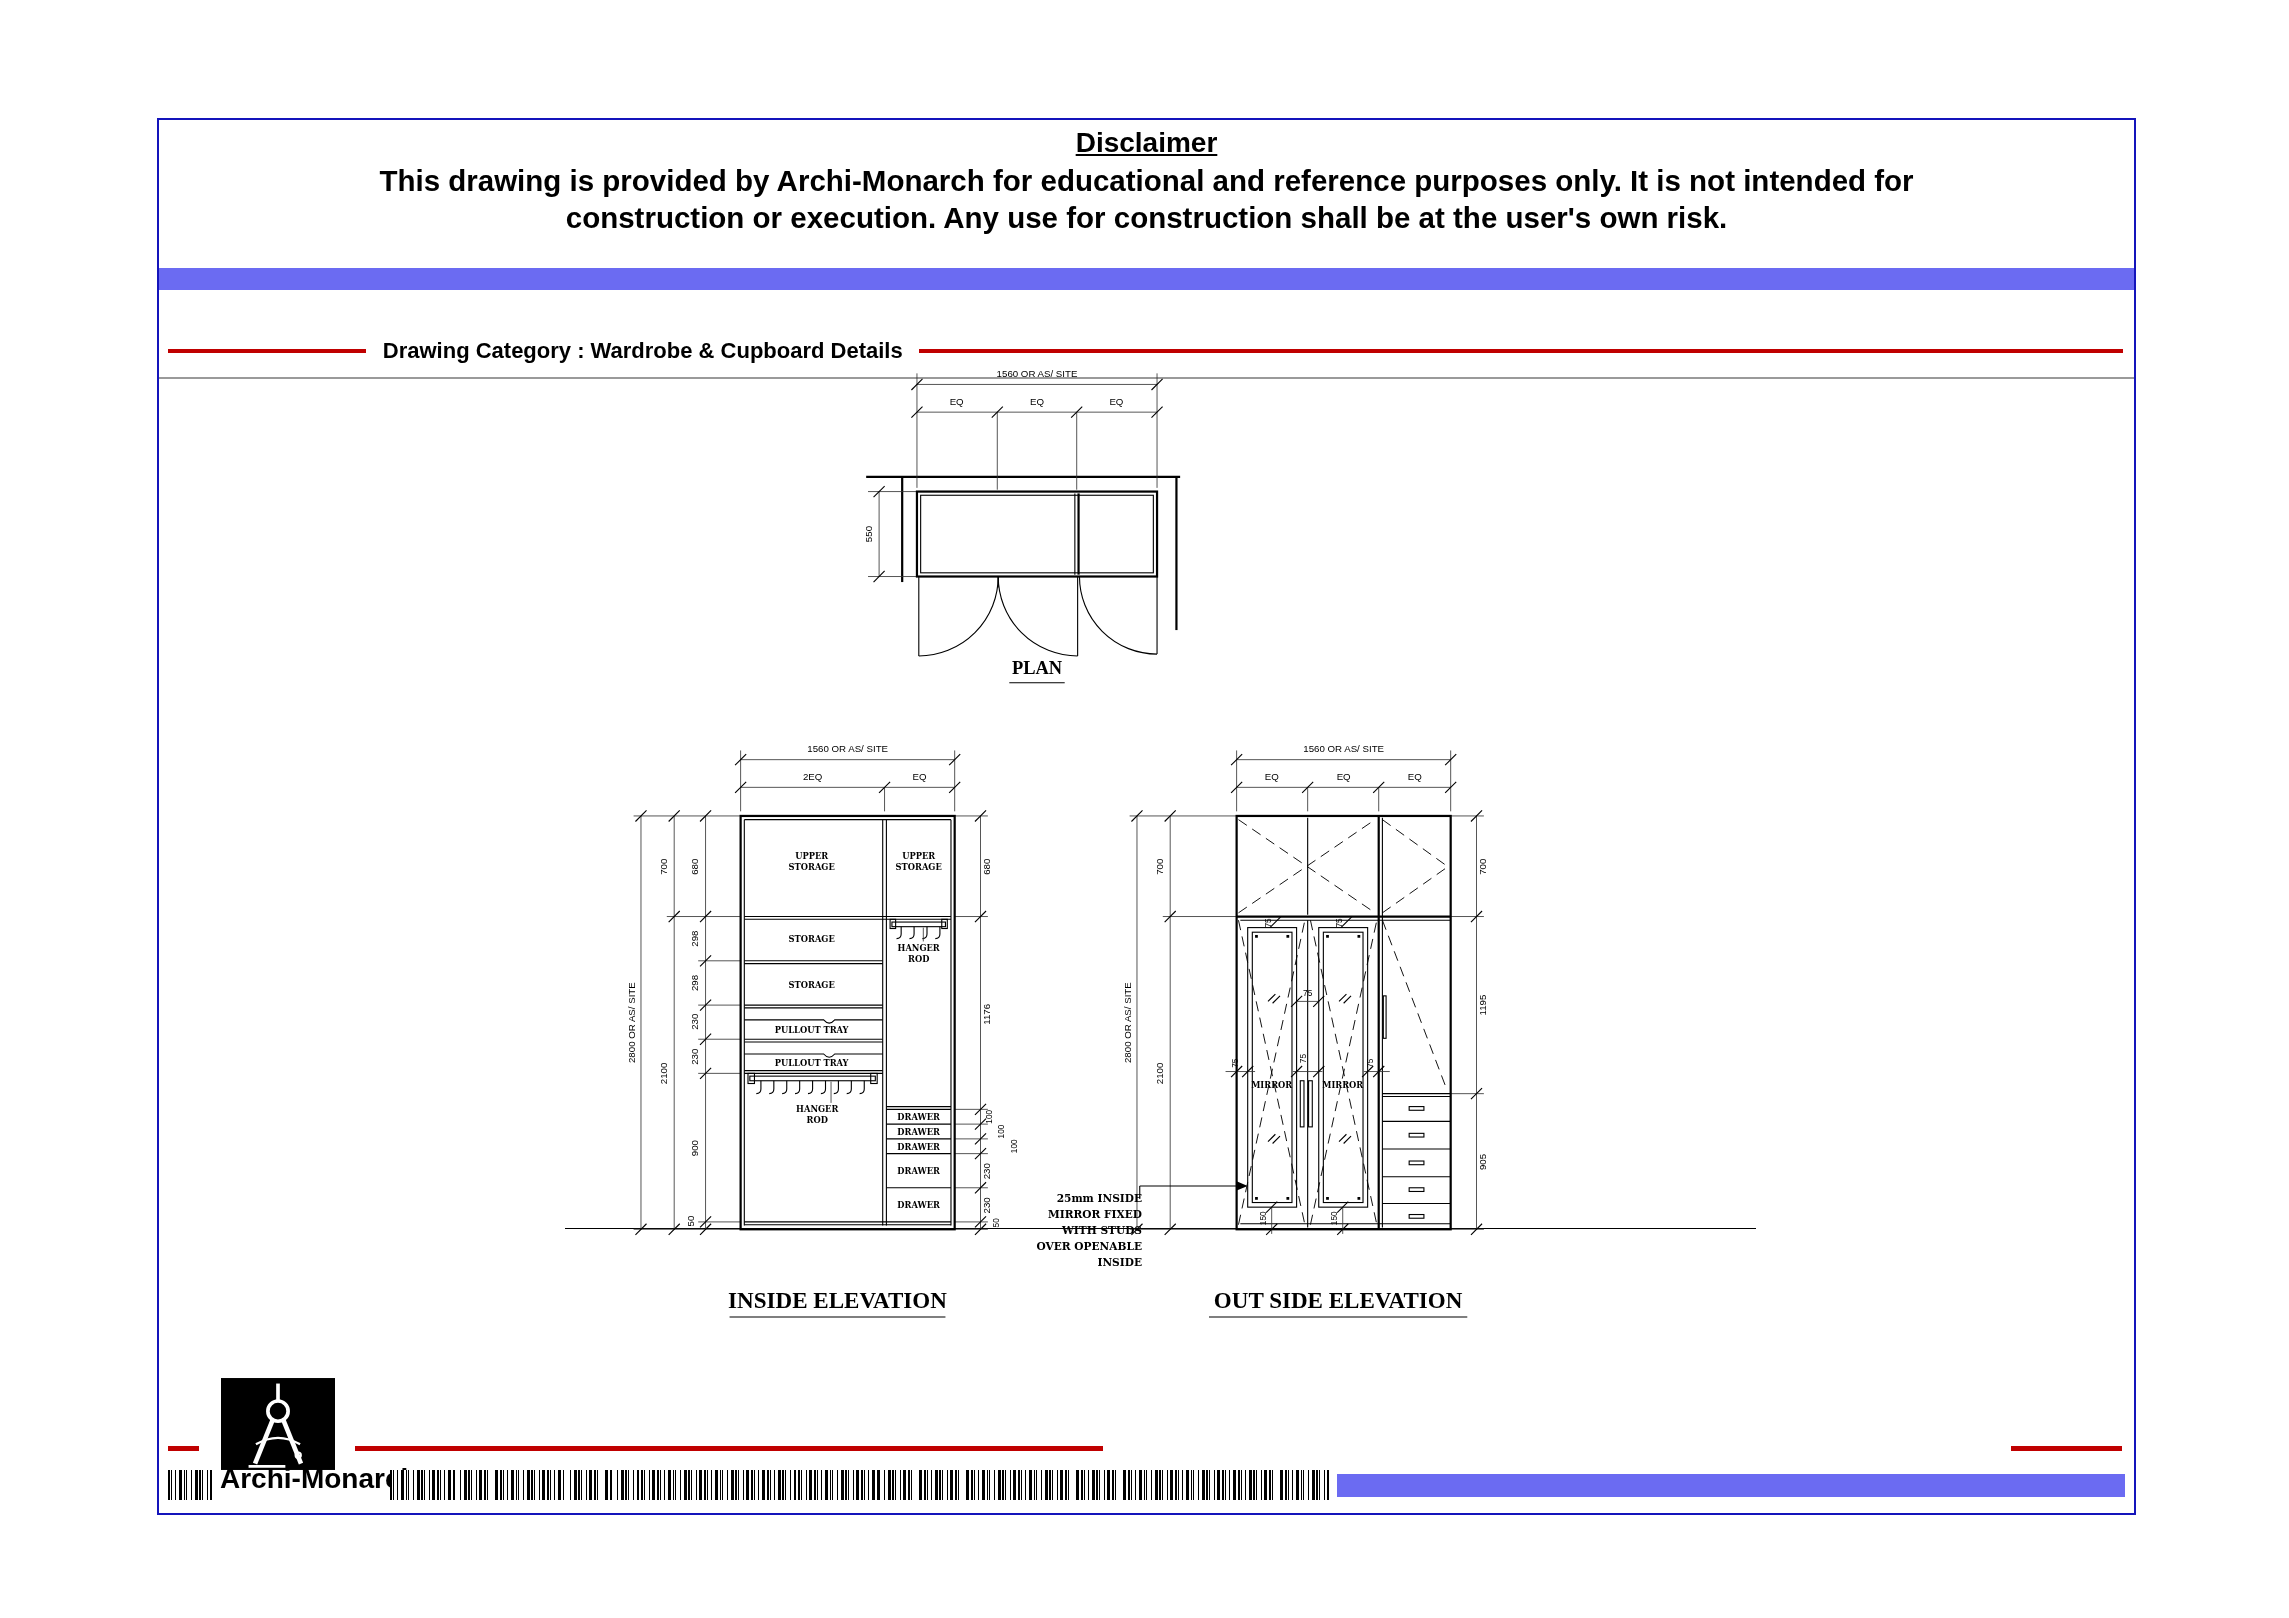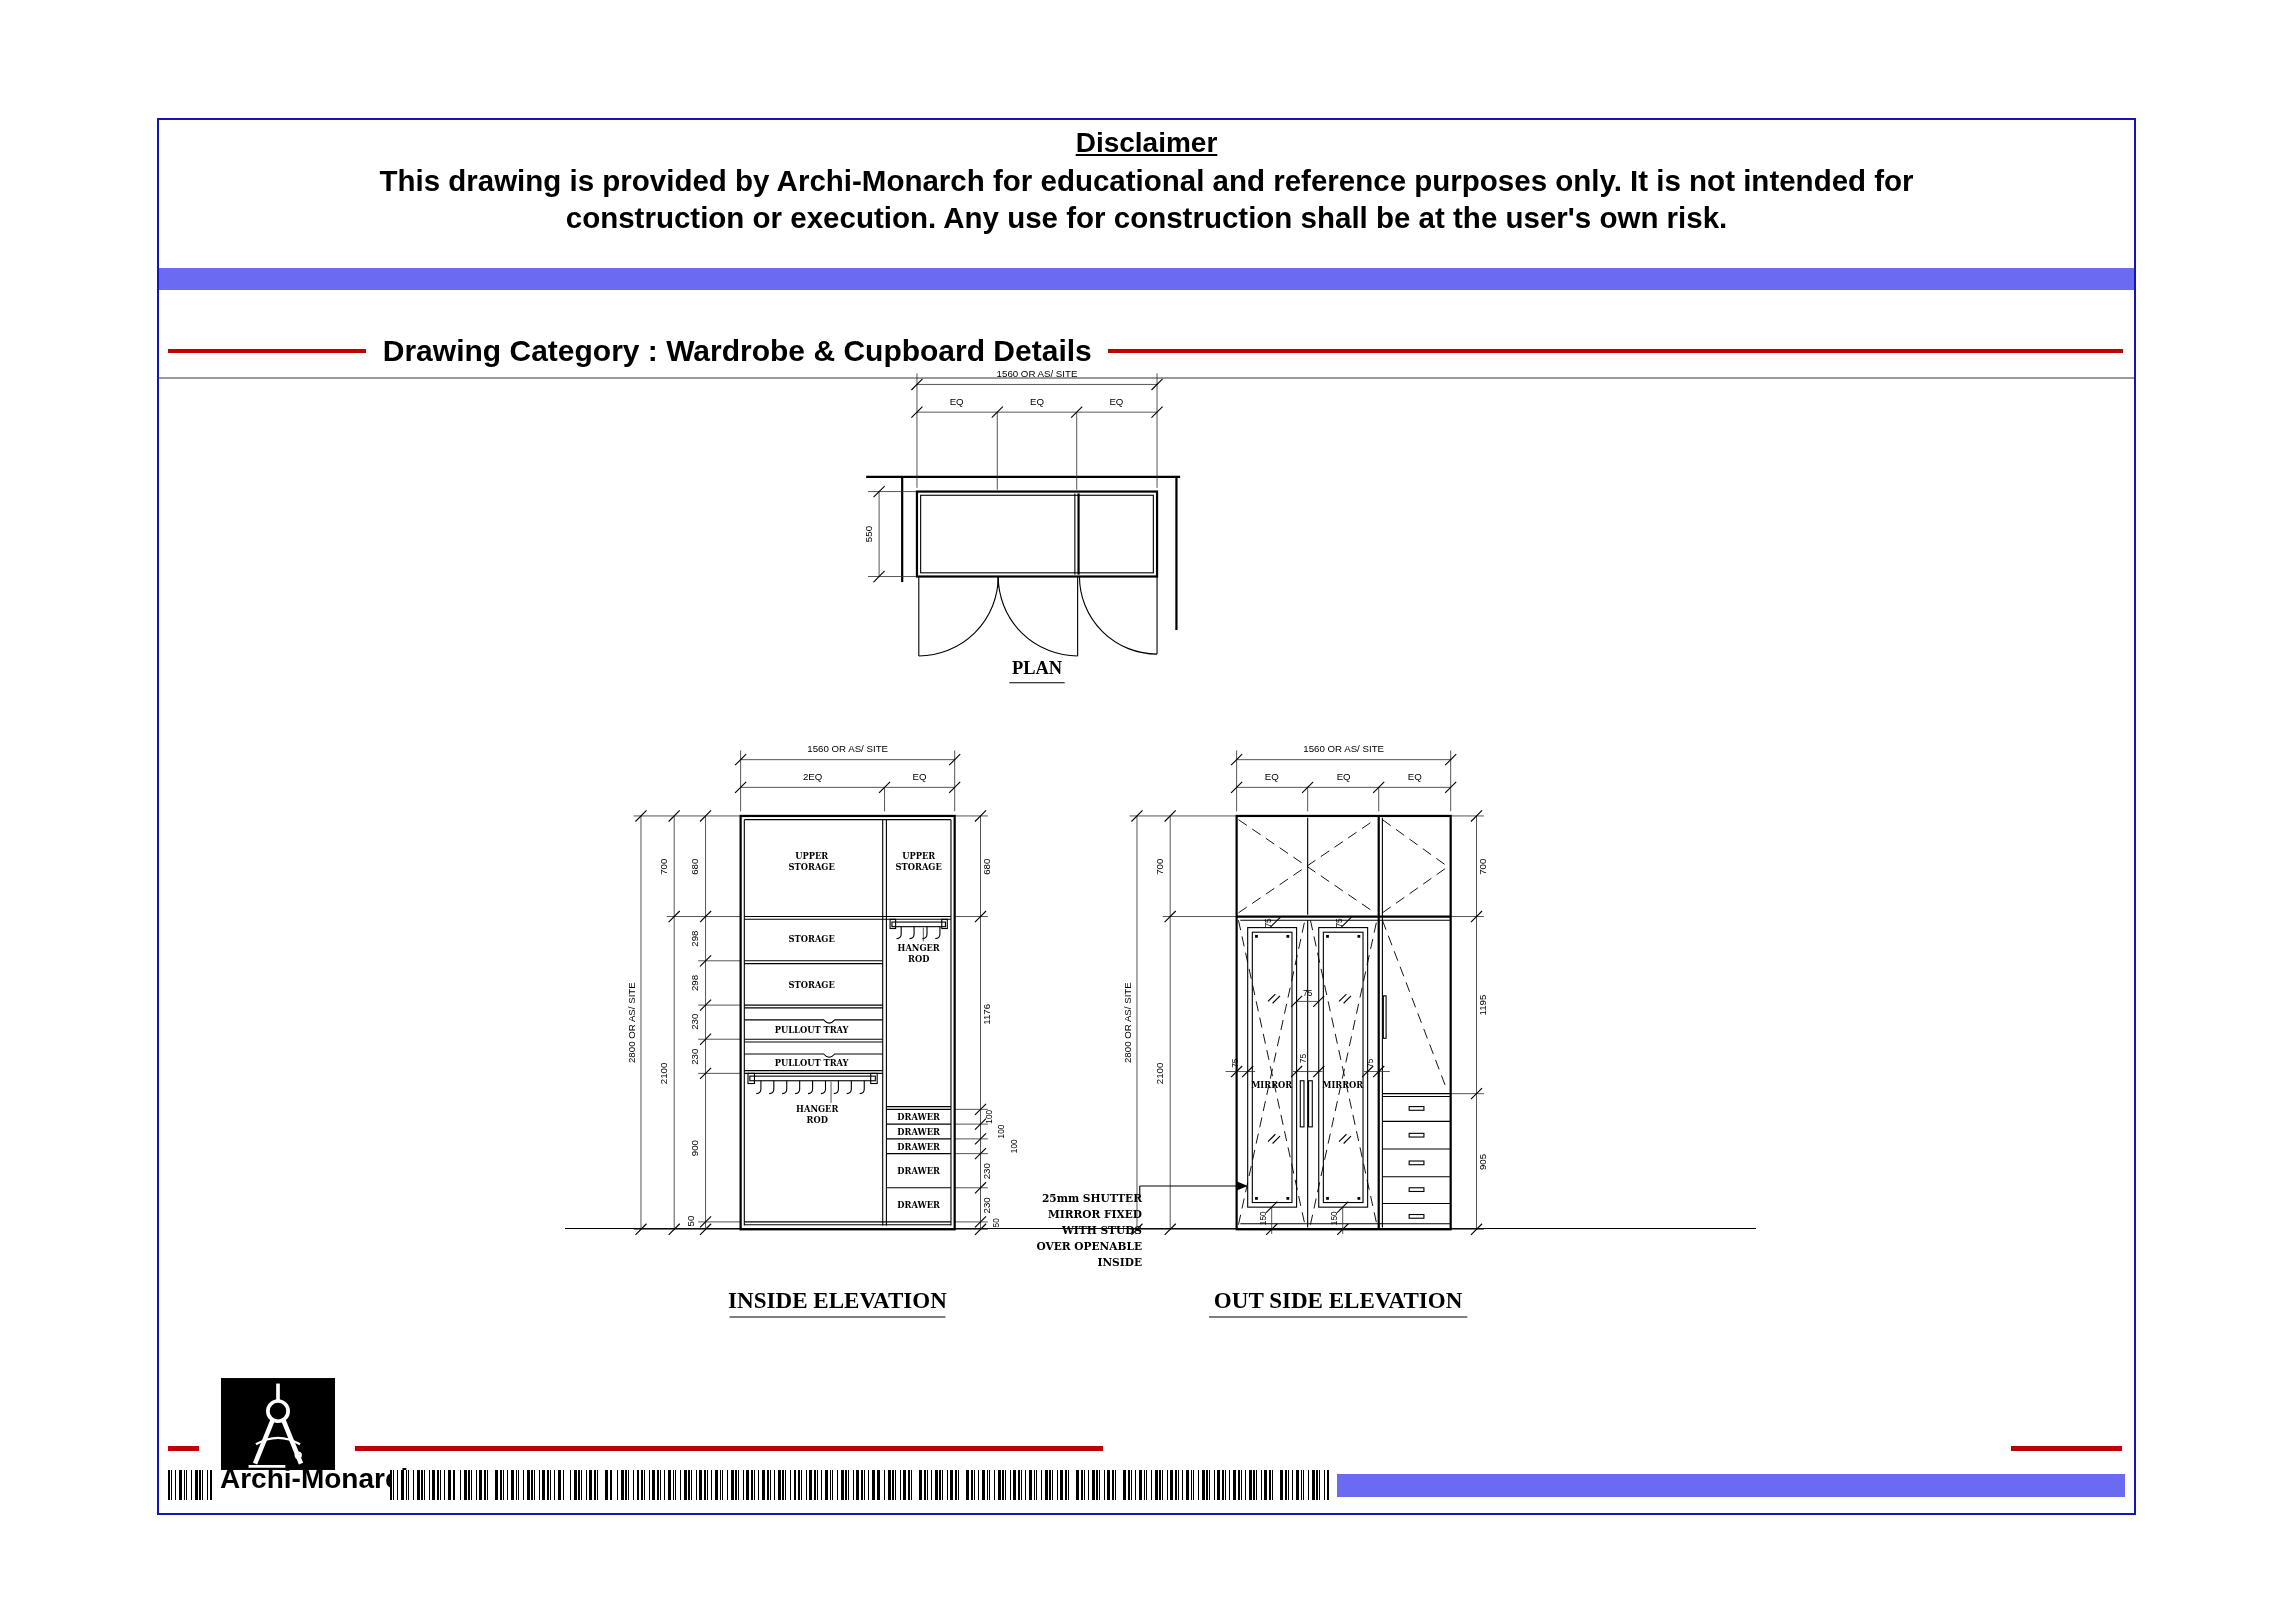--- a/index.html
+++ b/index.html
@@ -11,21 +11,21 @@
   .disc-title{position:absolute;left:0;top:7.4px;width:100%;text-align:center;
               font-size:28px;font-weight:bold;text-decoration:underline;}
   .disc-line{position:absolute;left:0;width:100%;text-align:center;font-size:29.5px;font-weight:bold;}
   .disc-l1{top:44px;} .disc-l2{top:81px;}
   .accent-bar{position:absolute;left:0;top:148px;width:100%;height:22px;background:#6b6bf2;}
   
   .cat-row{position:absolute;left:9.2px;right:11px;top:205px;height:52px;
            display:flex;align-items:center;}
   .cat-line-l{width:198px;height:4.6px;background:#c00000;}
   .cat-line-r{flex:1;height:4.6px;background:#c00000;}
-  .cat-text{padding:0 16.6px;font-size:30px;font-weight:bold;white-space:nowrap;}
+  .cat-text{padding:0 16.6px;font-size:22px;font-weight:bold;white-space:nowrap;}
   .gray-rule{position:absolute;left:0;top:257px;width:100%;height:1.8px;background:#9a9a9a;}
   
   svg{position:absolute;overflow:visible;}
   .svg-plan{left:661px;top:233px;width:434px;height:351px;}
   .svg-ie{left:434px;top:608px;width:489px;height:628px;}
   .svg-oe{left:930px;top:608px;width:489px;height:628px;}
   .ground{position:absolute;left:406px;top:1108px;width:1191px;height:1.4px;background:#000;}
   .s1{stroke:#000;stroke-width:2.4;fill:none;}
   .s2{stroke:#000;stroke-width:1.2;fill:none;}
   .s3{stroke:#333;stroke-width:0.9;fill:none;}
@@ -423,21 +423,21 @@
 
     <line class="s2" x1="55" y1="496" x2="164" y2="496"></line>
     <line class="s2" x1="55" y1="496" x2="55" y2="510"></line>
     <polygon points="172,496 160,491 160,501" fill="#000"></polygon>
 
     <text class="ttl" x="270" y="628">OUT SIDE ELEVATION</text>
     <line class="s2" x1="130" y1="638" x2="410" y2="638"></line>
   </svg>
 
   <div class="note">
-    <span>25mm SHUTTER</span><br>
+    <span>25mm INSIDE</span><br>
     <span>MIRROR FIXED</span><br>
     <span>WITH STUDS</span><br>
     <span>OVER OPENABLE</span><br>
     <span>INSIDE</span>
   </div>
 
   <svg class="logo" viewBox="0 0 124 100">
     <rect x="0" y="0" width="124" height="100" fill="#000"></rect>
     <g stroke="#fff" fill="none">
       <line x1="62" y1="6" x2="62" y2="26" stroke-width="4"></line>

